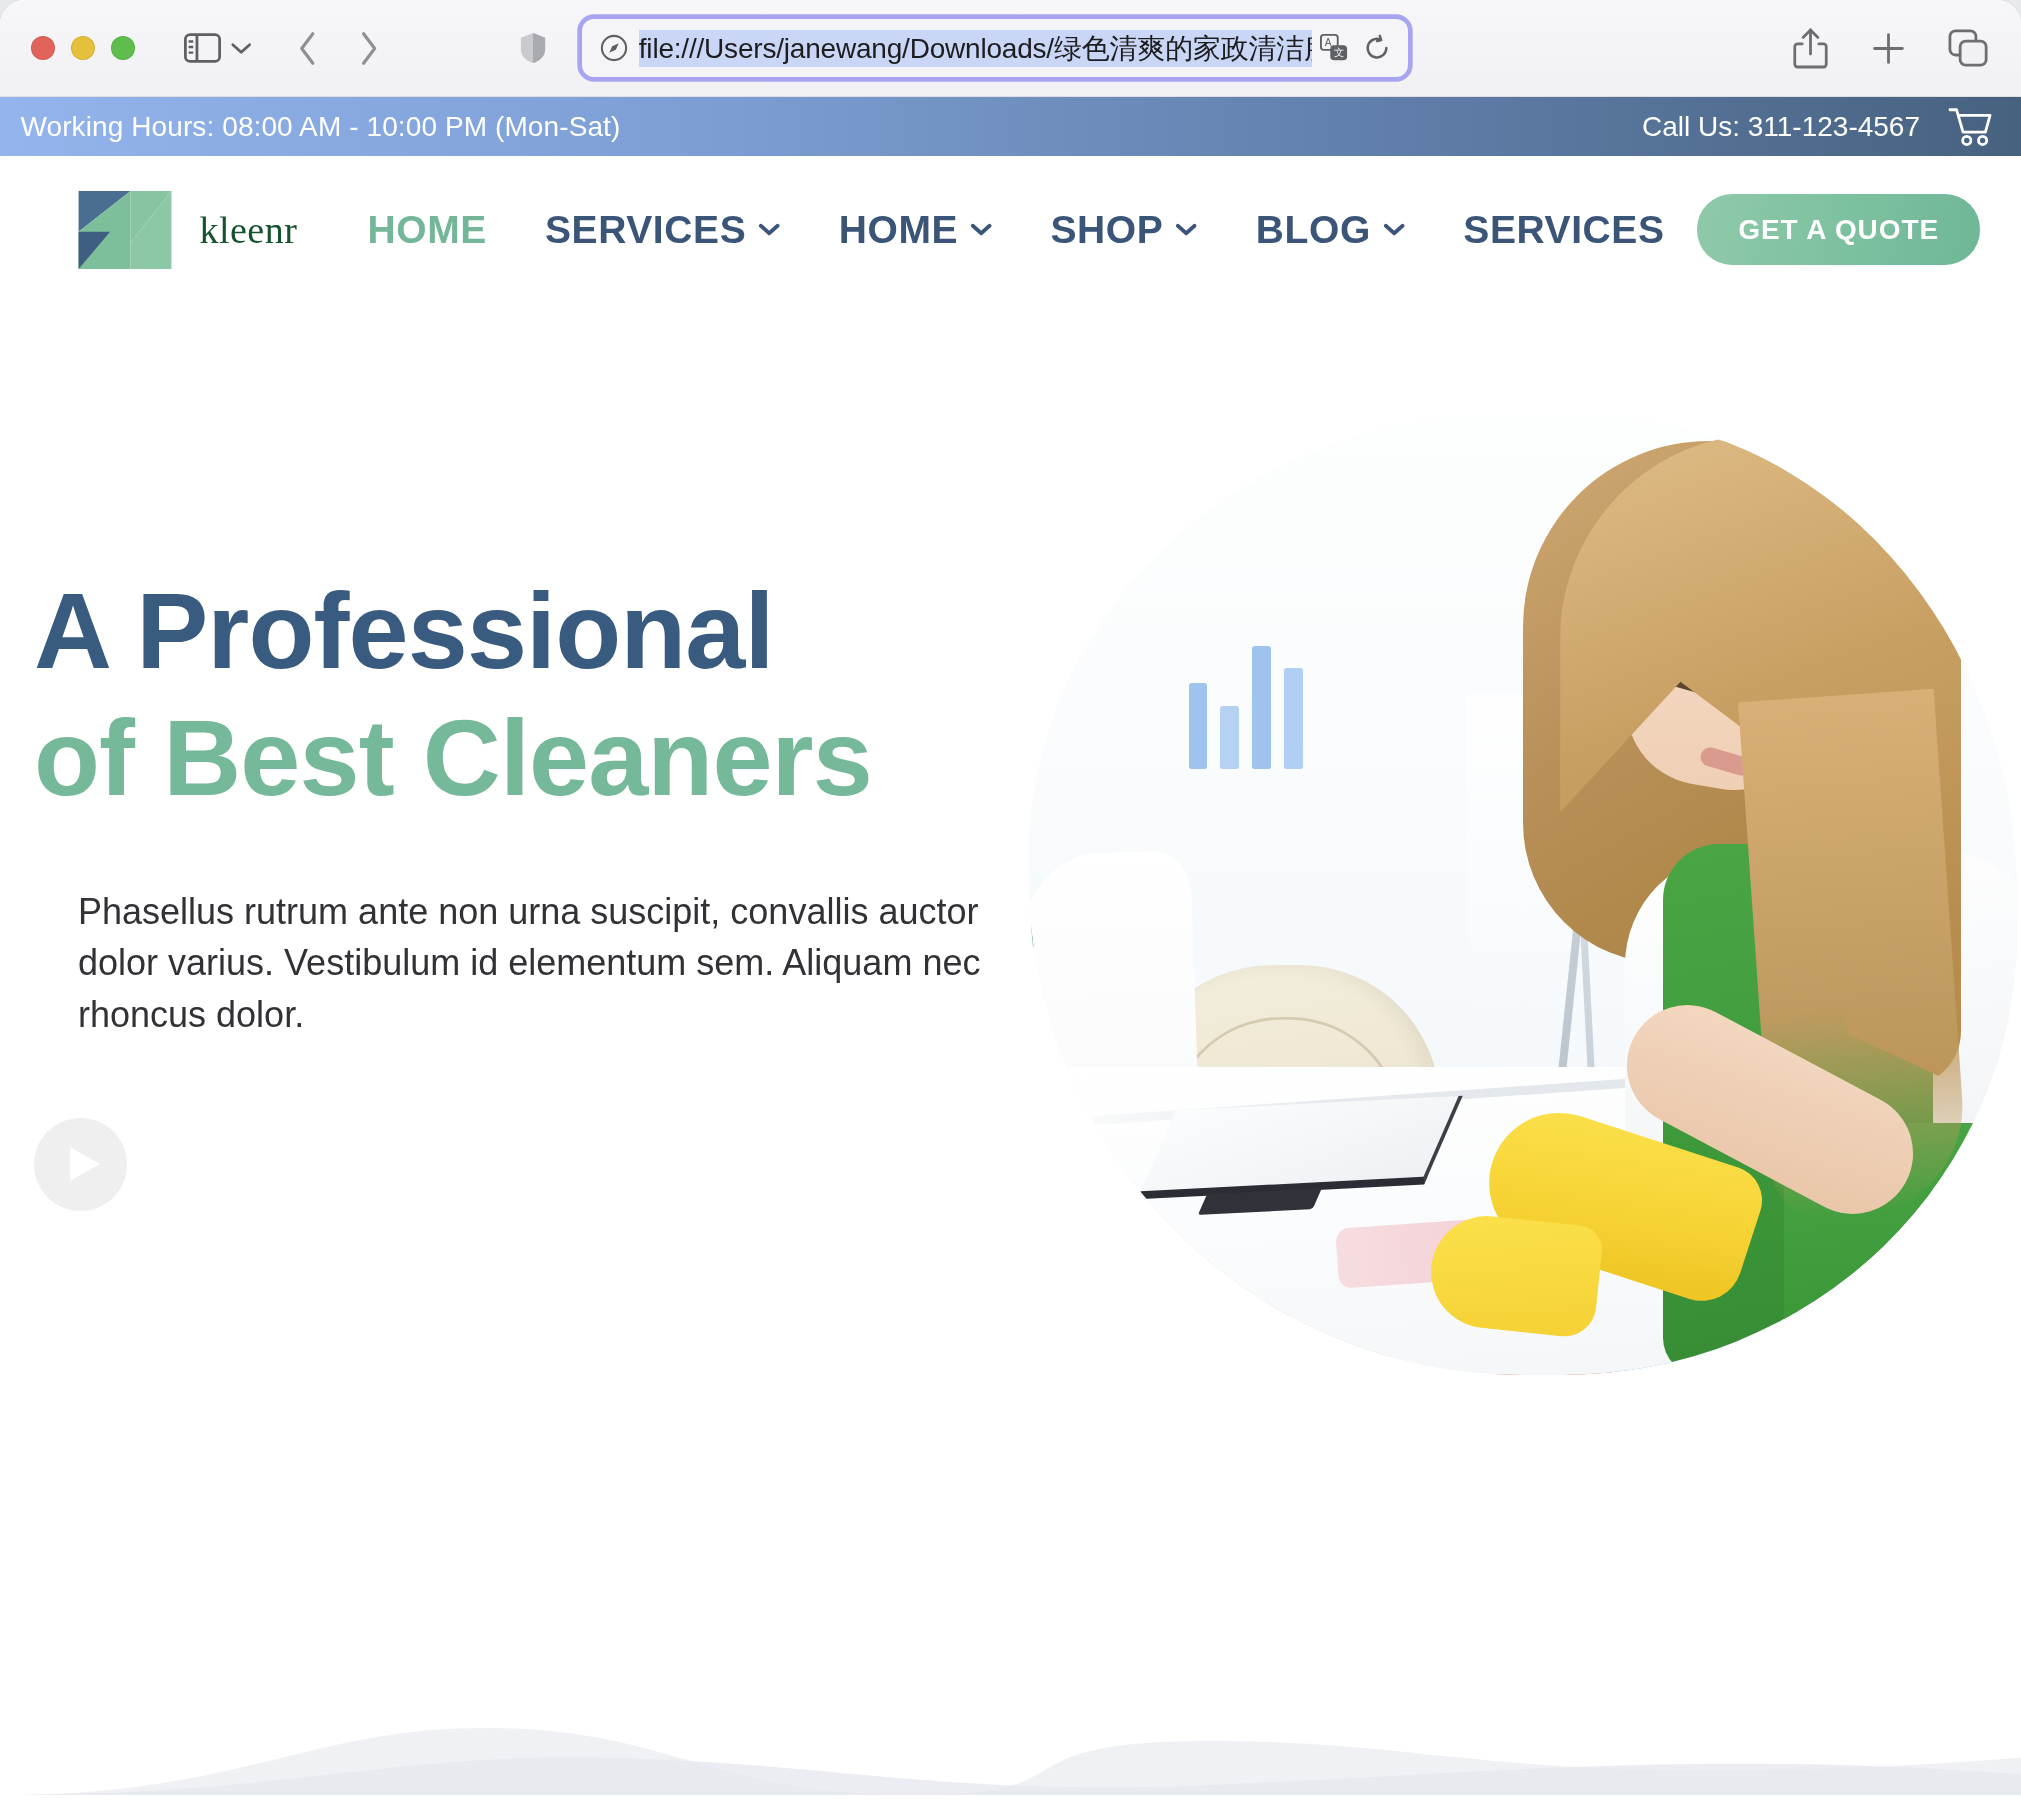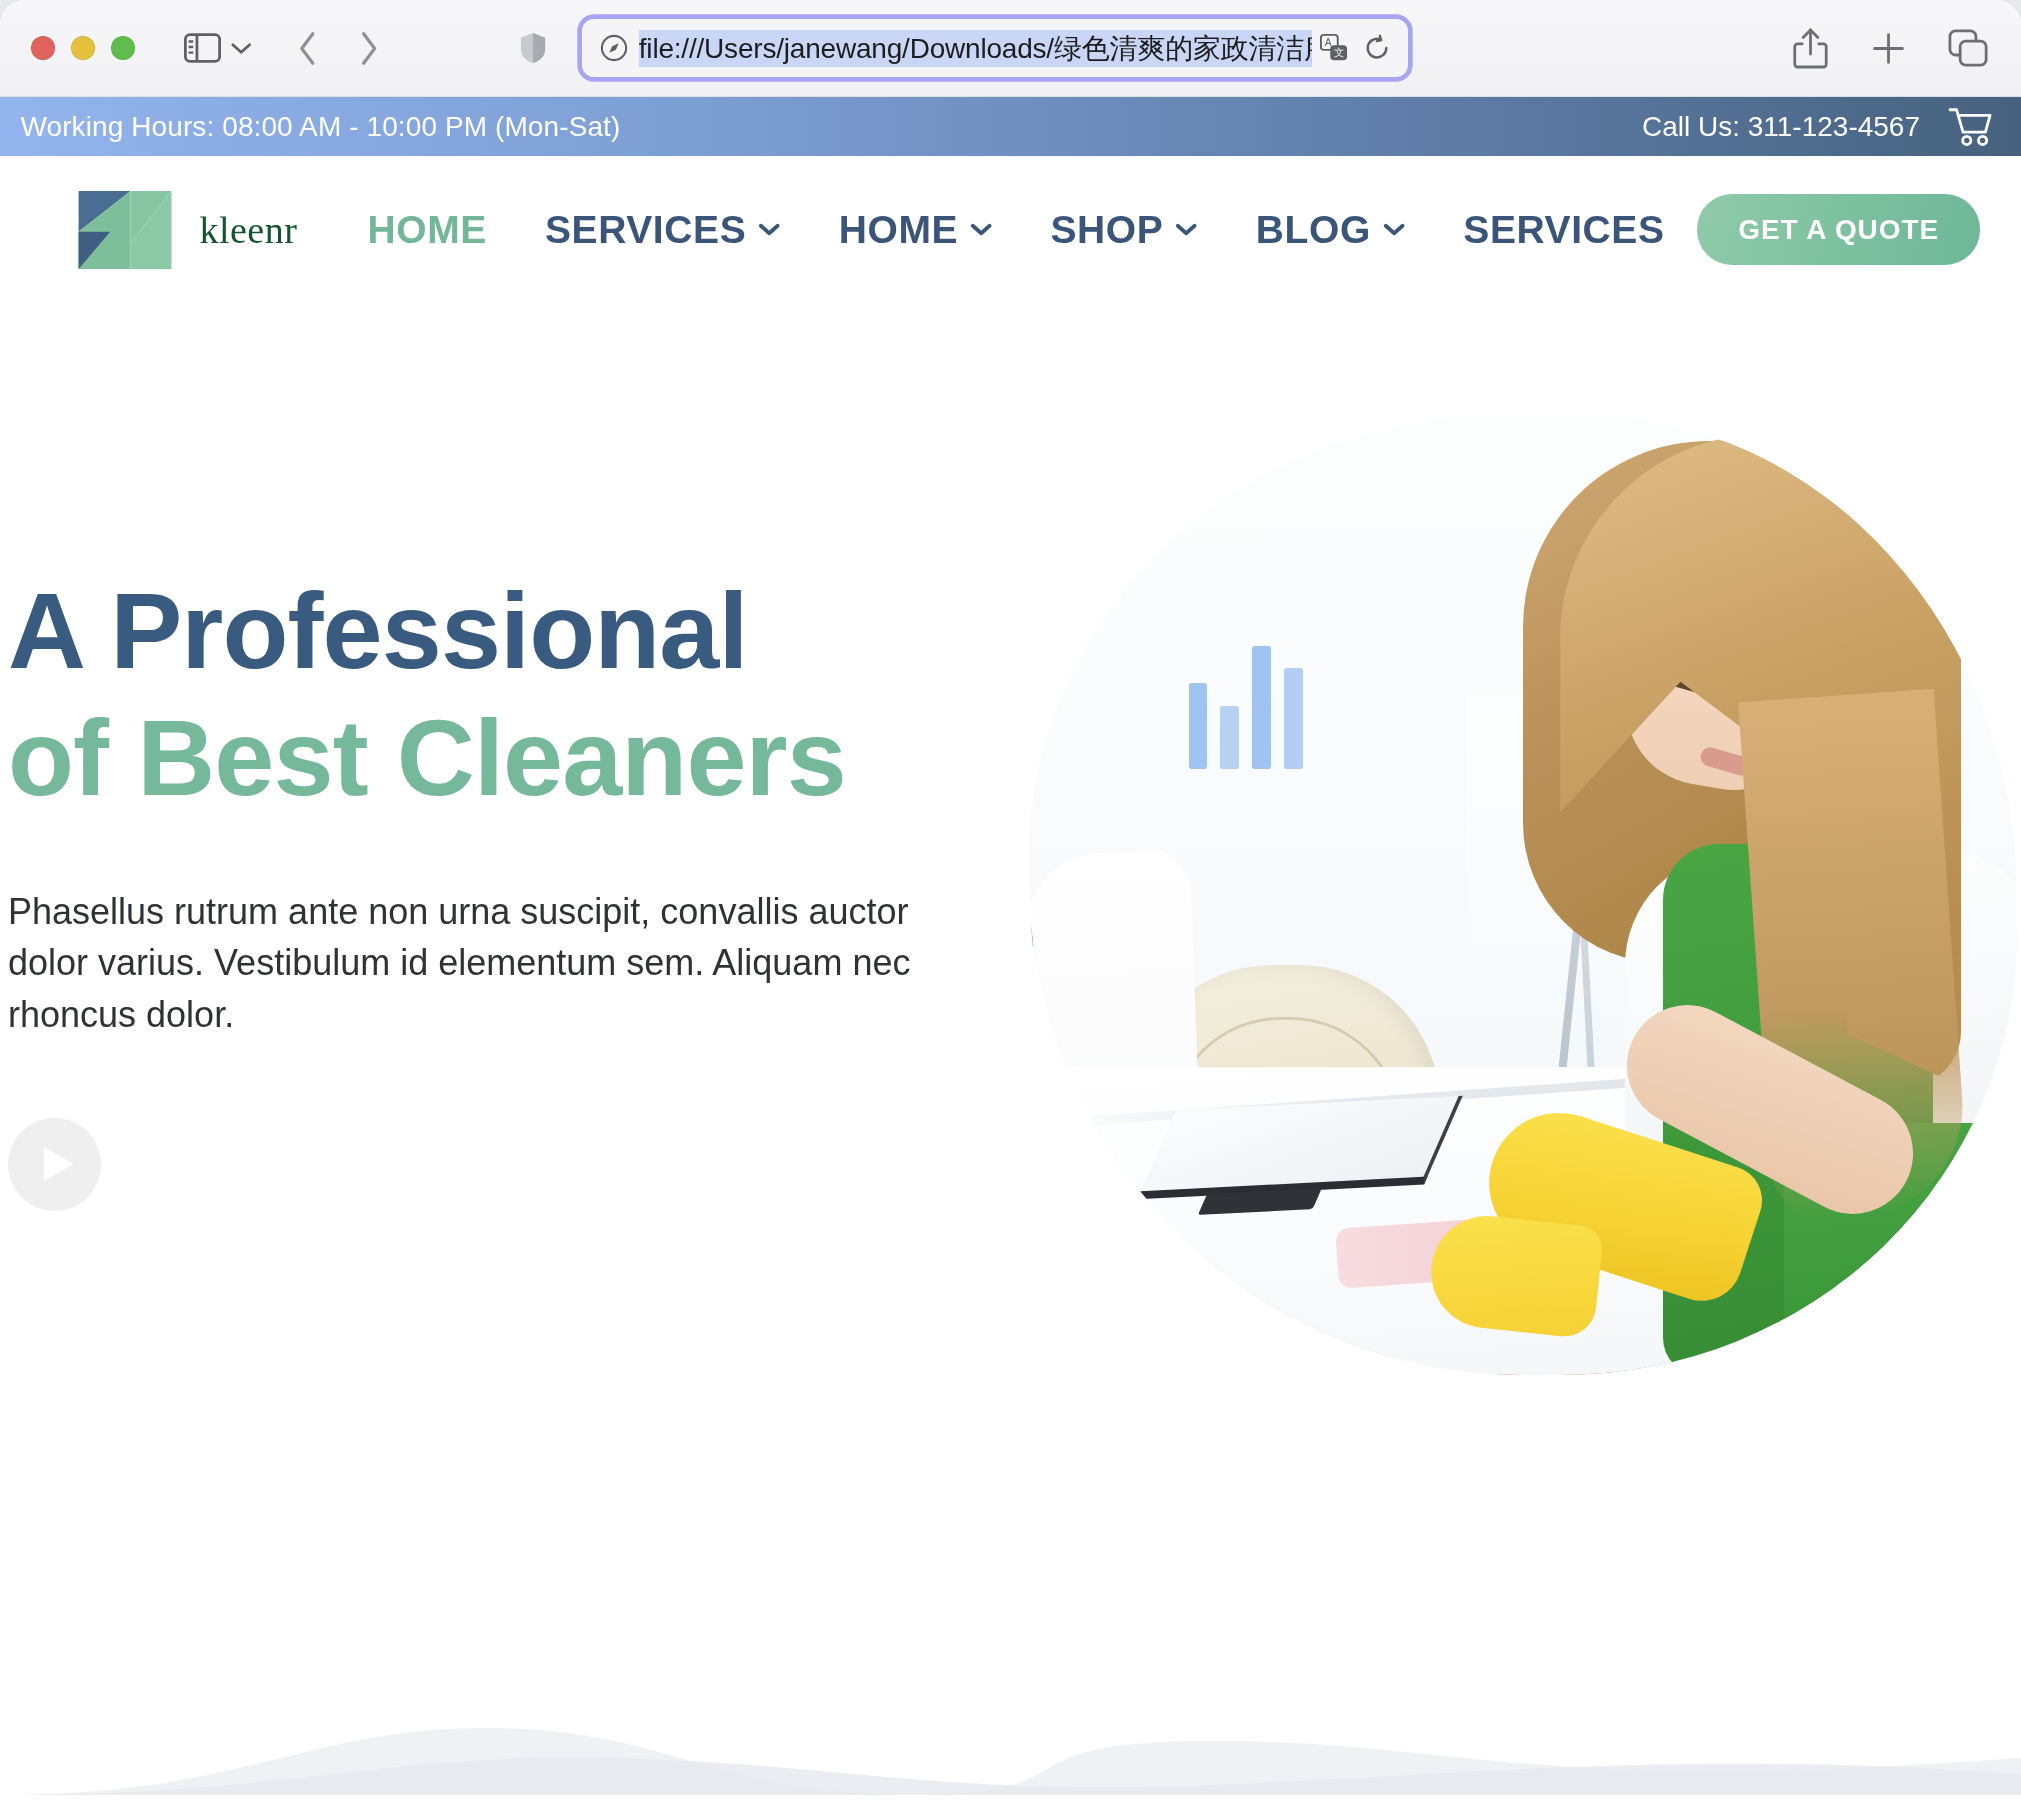--- a/index.html
+++ b/index.html
@@ -129,32 +129,33 @@
     font-size: 28px; font-weight: bold; letter-spacing: 0.9px;
     display: flex; align-items: center;
     border: none;
     font-family: "Liberation Sans", sans-serif;
   }
 
   
   .hero { position: relative; height: 1492px; overflow: hidden; background: #fff; }
 
   .hero-copy {
-    position: absolute; left: 8px; top: 270px;
+    position: absolute; left: 34px; top: 270px;
     width: 988px;
   }
   .hero-h1 {
     font-size: 108px; font-weight: bold; line-height: 1.07;
     color: #3a5b80; letter-spacing: -0.9px;
   }
   .hero-h1 .accent { color: #76b89a; display: block; margin-top: 11.2px; }
   .hero-p {
     margin-top: 71px;
     font-size: 36px; line-height: 1.42; color: #303236;
     max-width: 942px;
+    margin-left: 44px;
   }
   .hero-cta { margin-top: 78px; display: flex; align-items: center; gap: 18.6px; }
   .contact-btn {
     height: 93px; padding: 0 62px;
     border-radius: 47px;
     background: linear-gradient(110deg, #8ecaa8 0%, #7bc09f 60%, #72ba99 100%);
     color: #fff; font-size: 27px; font-weight: bold; letter-spacing: 1.5px;
     display: flex; align-items: center; justify-content: center;
     border: none; font-family: "Liberation Sans", sans-serif;
   }

